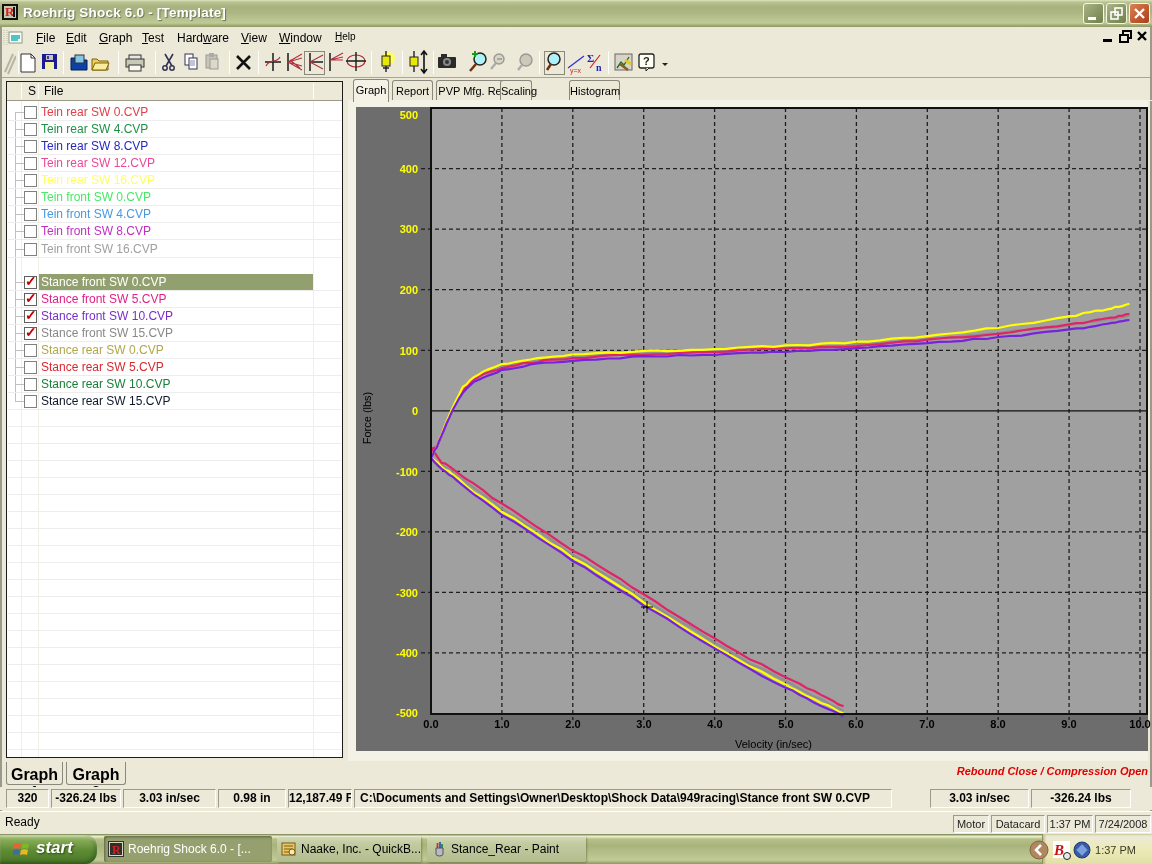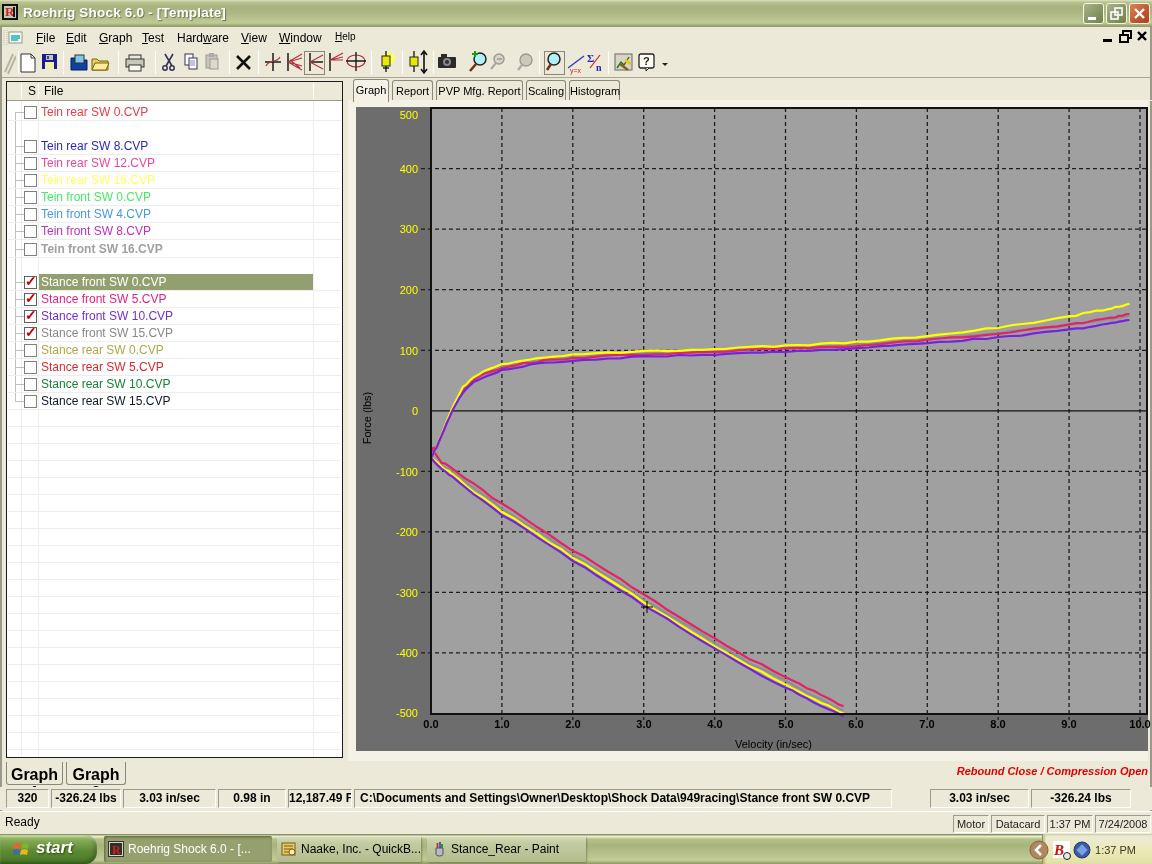--- a/index.html
+++ b/index.html
@@ -29,21 +29,21 @@
 .vstem{position:absolute;left:8px;width:1px;background:#c0c0c0;}
 .chk{position:absolute;left:0px;top:-3px;color:#c00000;font-size:14px;font-weight:bold;line-height:14px;}
 .glv{position:absolute;top:19px;width:1px;height:656px;background:#efefe8;}
 .tab{position:absolute;top:80px;height:21px;background:#ece9d8;border:1px solid #8a887a;white-space:nowrap;
  border-bottom:none;border-radius:3px 3px 0 0;font-size:11px;color:#000;text-align:center;padding-top:4px;z-index:1;}
 .tab.sel{top:79px;height:23px;background:#f4f2e6;z-index:3;}
 #tabline{left:348px;top:100px;width:804px;height:1px;background:#f4f2e6;z-index:2;}
 #gouter{left:356px;top:107px;width:792px;height:644px;background:#6d6d6d;z-index:1;}
 #forcelbl{left:341px;top:412px;color:#000;font-size:11px;
  transform:rotate(-90deg);white-space:nowrap;z-index:2;}
-.ylab{right:734px;color:#ffff00;font-size:11px;font-weight:normal;width:40px;text-align:right;z-index:2;}
+.ylab{right:734px;color:#ffff00;font-size:11px;font-weight:bold;width:40px;text-align:right;z-index:2;}
 .xlab{top:718px;color:#000;font-size:11px;font-weight:bold;width:40px;text-align:center;z-index:2;}
 #vellbl{left:735px;top:738px;color:#000;font-size:11px;z-index:2;}
 #redlbl{left:700px;top:765px;width:448px;text-align:right;color:#e00000;
  font-size:11px;font-style:italic;font-weight:bold;z-index:2;}
 .btab{position:absolute;top:762px;height:23px;background:#ece9d8;border:1px solid #8a887a;
  border-top:none;border-radius:0 0 3px 3px;font-size:16px;font-weight:bold;text-align:center;padding-top:4px;}
 #sbar1{left:0;top:787px;width:1152px;height:23px;background:#ece9d8;}
 .sp{position:absolute;top:2px;height:19px;border:1px solid #fff;border-top-color:#9c9a8a;border-left-color:#9c9a8a;
  font-size:12px;font-weight:bold;text-align:center;line-height:17px;color:#000;}
 #sbar2{left:0;top:811px;width:1152px;height:23px;background:#ece9d8;border-top:1px solid #fff;}
@@ -206,20 +206,26 @@
 <div class="glv" style="left:14px;"></div>
 <div class="glv" style="left:31px;"></div>
 <div class="glv" style="left:306px;"></div>
 <div class="vstem" style="top:30px;height:290px;"></div>
 <div class="row" style="top:22px;">
 <div class="stem"></div>
 <div class="cb" style="border-color:#808080;"></div>
 <div class="t" style="color:#e04048;">Tein rear SW 0.CVP</div>
 <div class="rowline" style="top:16px;"></div>
 </div>
+<div class="row" style="top:39px;">
+<div class="stem"></div>
+<div class="cb" style="border-color:#808080;"></div>
+<div class="t" style="color:#209048;">Tein rear SW 4.CVP</div>
+<div class="rowline" style="top:16px;"></div>
+</div>
 <div class="row" style="top:56px;">
 <div class="stem"></div>
 <div class="cb" style="border-color:#808080;"></div>
 <div class="t" style="color:#2828c0;">Tein rear SW 8.CVP</div>
 <div class="rowline" style="top:16px;"></div>
 </div>
 <div class="row" style="top:73px;">
 <div class="stem"></div>
 <div class="cb" style="border-color:#808080;"></div>
 <div class="t" style="color:#ec4899;">Tein rear SW 12.CVP</div>
@@ -242,21 +248,21 @@
 <div class="cb" style="border-color:#808080;"></div>
 <div class="t" style="color:#4898e0;">Tein front SW 4.CVP</div>
 <div class="rowline" style="top:16px;"></div>
 </div>
 <div class="row" style="top:141px;">
 <div class="stem"></div>
 <div class="cb" style="border-color:#808080;"></div>
 <div class="t" style="color:#c030c0;">Tein front SW 8.CVP</div>
 <div class="rowline" style="top:16px;"></div>
 </div>
-<div class="row" style="top:159px;font-weight:bold;">
+<div class="row" style="top:159px;">
 <div class="stem"></div>
 <div class="cb" style="border-color:#808080;"></div>
 <div class="t" style="color:#a0a0a0;">Tein front SW 16.CVP</div>
 <div class="rowline" style="top:16px;"></div>
 </div>
 <div class="row" style="top:192px;">
 <div style="position:absolute;left:32px;top:0;width:274px;height:16px;background:#92a06f;"></div>
 <div class="stem"></div>
 <div class="cb" style="border-color:#606060;">
         <div class="chk">✓</div>
@@ -329,21 +335,21 @@
 <div class="rowline abs" style="top:582px;"></div>
 <div class="rowline abs" style="top:599px;"></div>
 <div class="rowline abs" style="top:616px;"></div>
 <div class="rowline abs" style="top:633px;"></div>
 <div class="rowline abs" style="top:650px;"></div>
 <div class="rowline abs" style="top:667px;"></div>
 </div>
 <div class="abs tab sel" style="left:353px;width:36px;">Graph</div>
 <div class="abs tab" style="left:392px;width:41px;">Report</div>
 <div class="abs tab" style="left:436px;width:87px;">PVP Mfg. Report</div>
-<div class="abs tab" style="left:526px;width:40px;">Scaling</div>
+<div class="abs tab" style="left:500px;width:32px;">Scaling</div>
 <div class="abs tab" style="left:569px;width:51px;">Histogram</div>
 <div class="abs" id="tabline"></div>
 <div class="abs" style="left:348px;top:101px;width:800px;height:660px;background:#f4f2e6;z-index:0;"></div>
 <div class="abs" id="gouter">
 <svg width="792" height="644">
 <rect x="75" y="1" width="716" height="606" fill="#a0a0a0"></rect>
 <line x1="65" y1="61.7" x2="791" y2="61.7" stroke="#1e1e1e" stroke-width="1.3" stroke-dasharray="4,3"></line>
 <line x1="65" y1="122.2" x2="791" y2="122.2" stroke="#1e1e1e" stroke-width="1.3" stroke-dasharray="4,3"></line>
 <line x1="65" y1="182.7" x2="791" y2="182.7" stroke="#1e1e1e" stroke-width="1.3" stroke-dasharray="4,3"></line>
 <line x1="65" y1="243.3" x2="791" y2="243.3" stroke="#1e1e1e" stroke-width="1.3" stroke-dasharray="4,3"></line>

